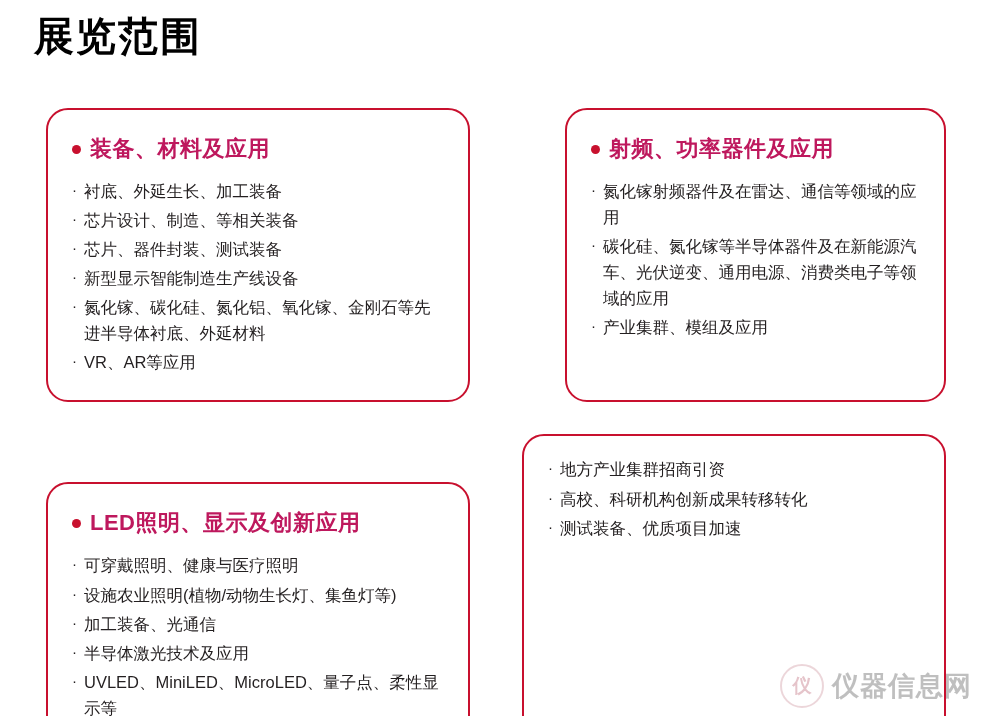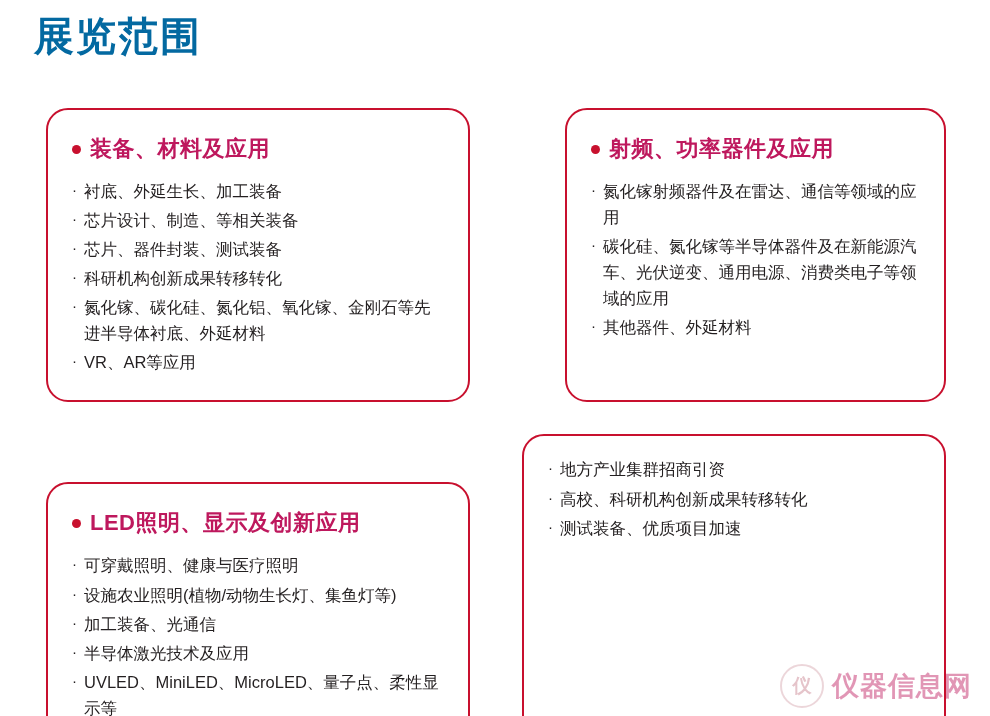--- a/index.html
+++ b/index.html
@@ -15,21 +15,21 @@
     overflow: hidden;
     position: relative;
   }
 
   .page-title {
     position: absolute;
     left: 34px;
     top: 12px;
     font-size: 40px;
     font-weight: bold;
-    color: #0369a1;
+    color: #000000;
     letter-spacing: 2px;
     line-height: 1.2;
   }
 
   .grid {
     position: absolute;
     left: 46px;
     top: 108px;
     width: 900px;
     display: grid;
@@ -113,21 +113,21 @@
     font-weight: bold;
     display: flex;
     align-items: center;
     justify-content: center;
     margin-right: 8px;
     font-family: "Liberation Serif", serif;
   }
   .wm-text {
     font-size: 27px;
     font-weight: bold;
-    color: #be185d;
+    color: #737373;
     letter-spacing: 1px;
   }
 </style>
 </head>
 <body>
 
 <div class="page-title">展览范围</div>
 
 <div class="grid">
 
@@ -144,21 +144,21 @@
       <li>
         <span class="item-mark">·</span>
         <span class="item-text">芯片设计、制造、等相关装备</span>
       </li>
       <li>
         <span class="item-mark">·</span>
         <span class="item-text">芯片、器件封装、测试装备</span>
       </li>
       <li>
         <span class="item-mark">·</span>
-        <span class="item-text">科研机构创新成果转移转化</span>
+        <span class="item-text">新型显示智能制造生产线设备</span>
       </li>
       <li>
         <span class="item-mark">·</span>
         <span class="item-text">氮化镓、碳化硅、氮化铝、氧化镓、金刚石等先进半导体衬底、外延材料</span>
       </li>
       <li>
         <span class="item-mark">·</span>
         <span class="item-text">VR、AR等应用</span>
       </li>
     </ul>
@@ -173,21 +173,21 @@
       <li>
         <span class="item-mark">·</span>
         <span class="item-text">氮化镓射频器件及在雷达、通信等领域的应用</span>
       </li>
       <li>
         <span class="item-mark">·</span>
         <span class="item-text">碳化硅、氮化镓等半导体器件及在新能源汽车、光伏逆变、通用电源、消费类电子等领域的应用</span>
       </li>
       <li>
         <span class="item-mark">·</span>
-        <span class="item-text">其他器件、外延材料</span>
+        <span class="item-text">产业集群、模组及应用</span>
       </li>
     </ul>
   </div>
 
   <div class="card card-3">
     <div class="card-title">
       <span class="bullet-dot"></span>
       <span>LED照明、显示及创新应用</span>
     </div>
     <ul class="item-list">

